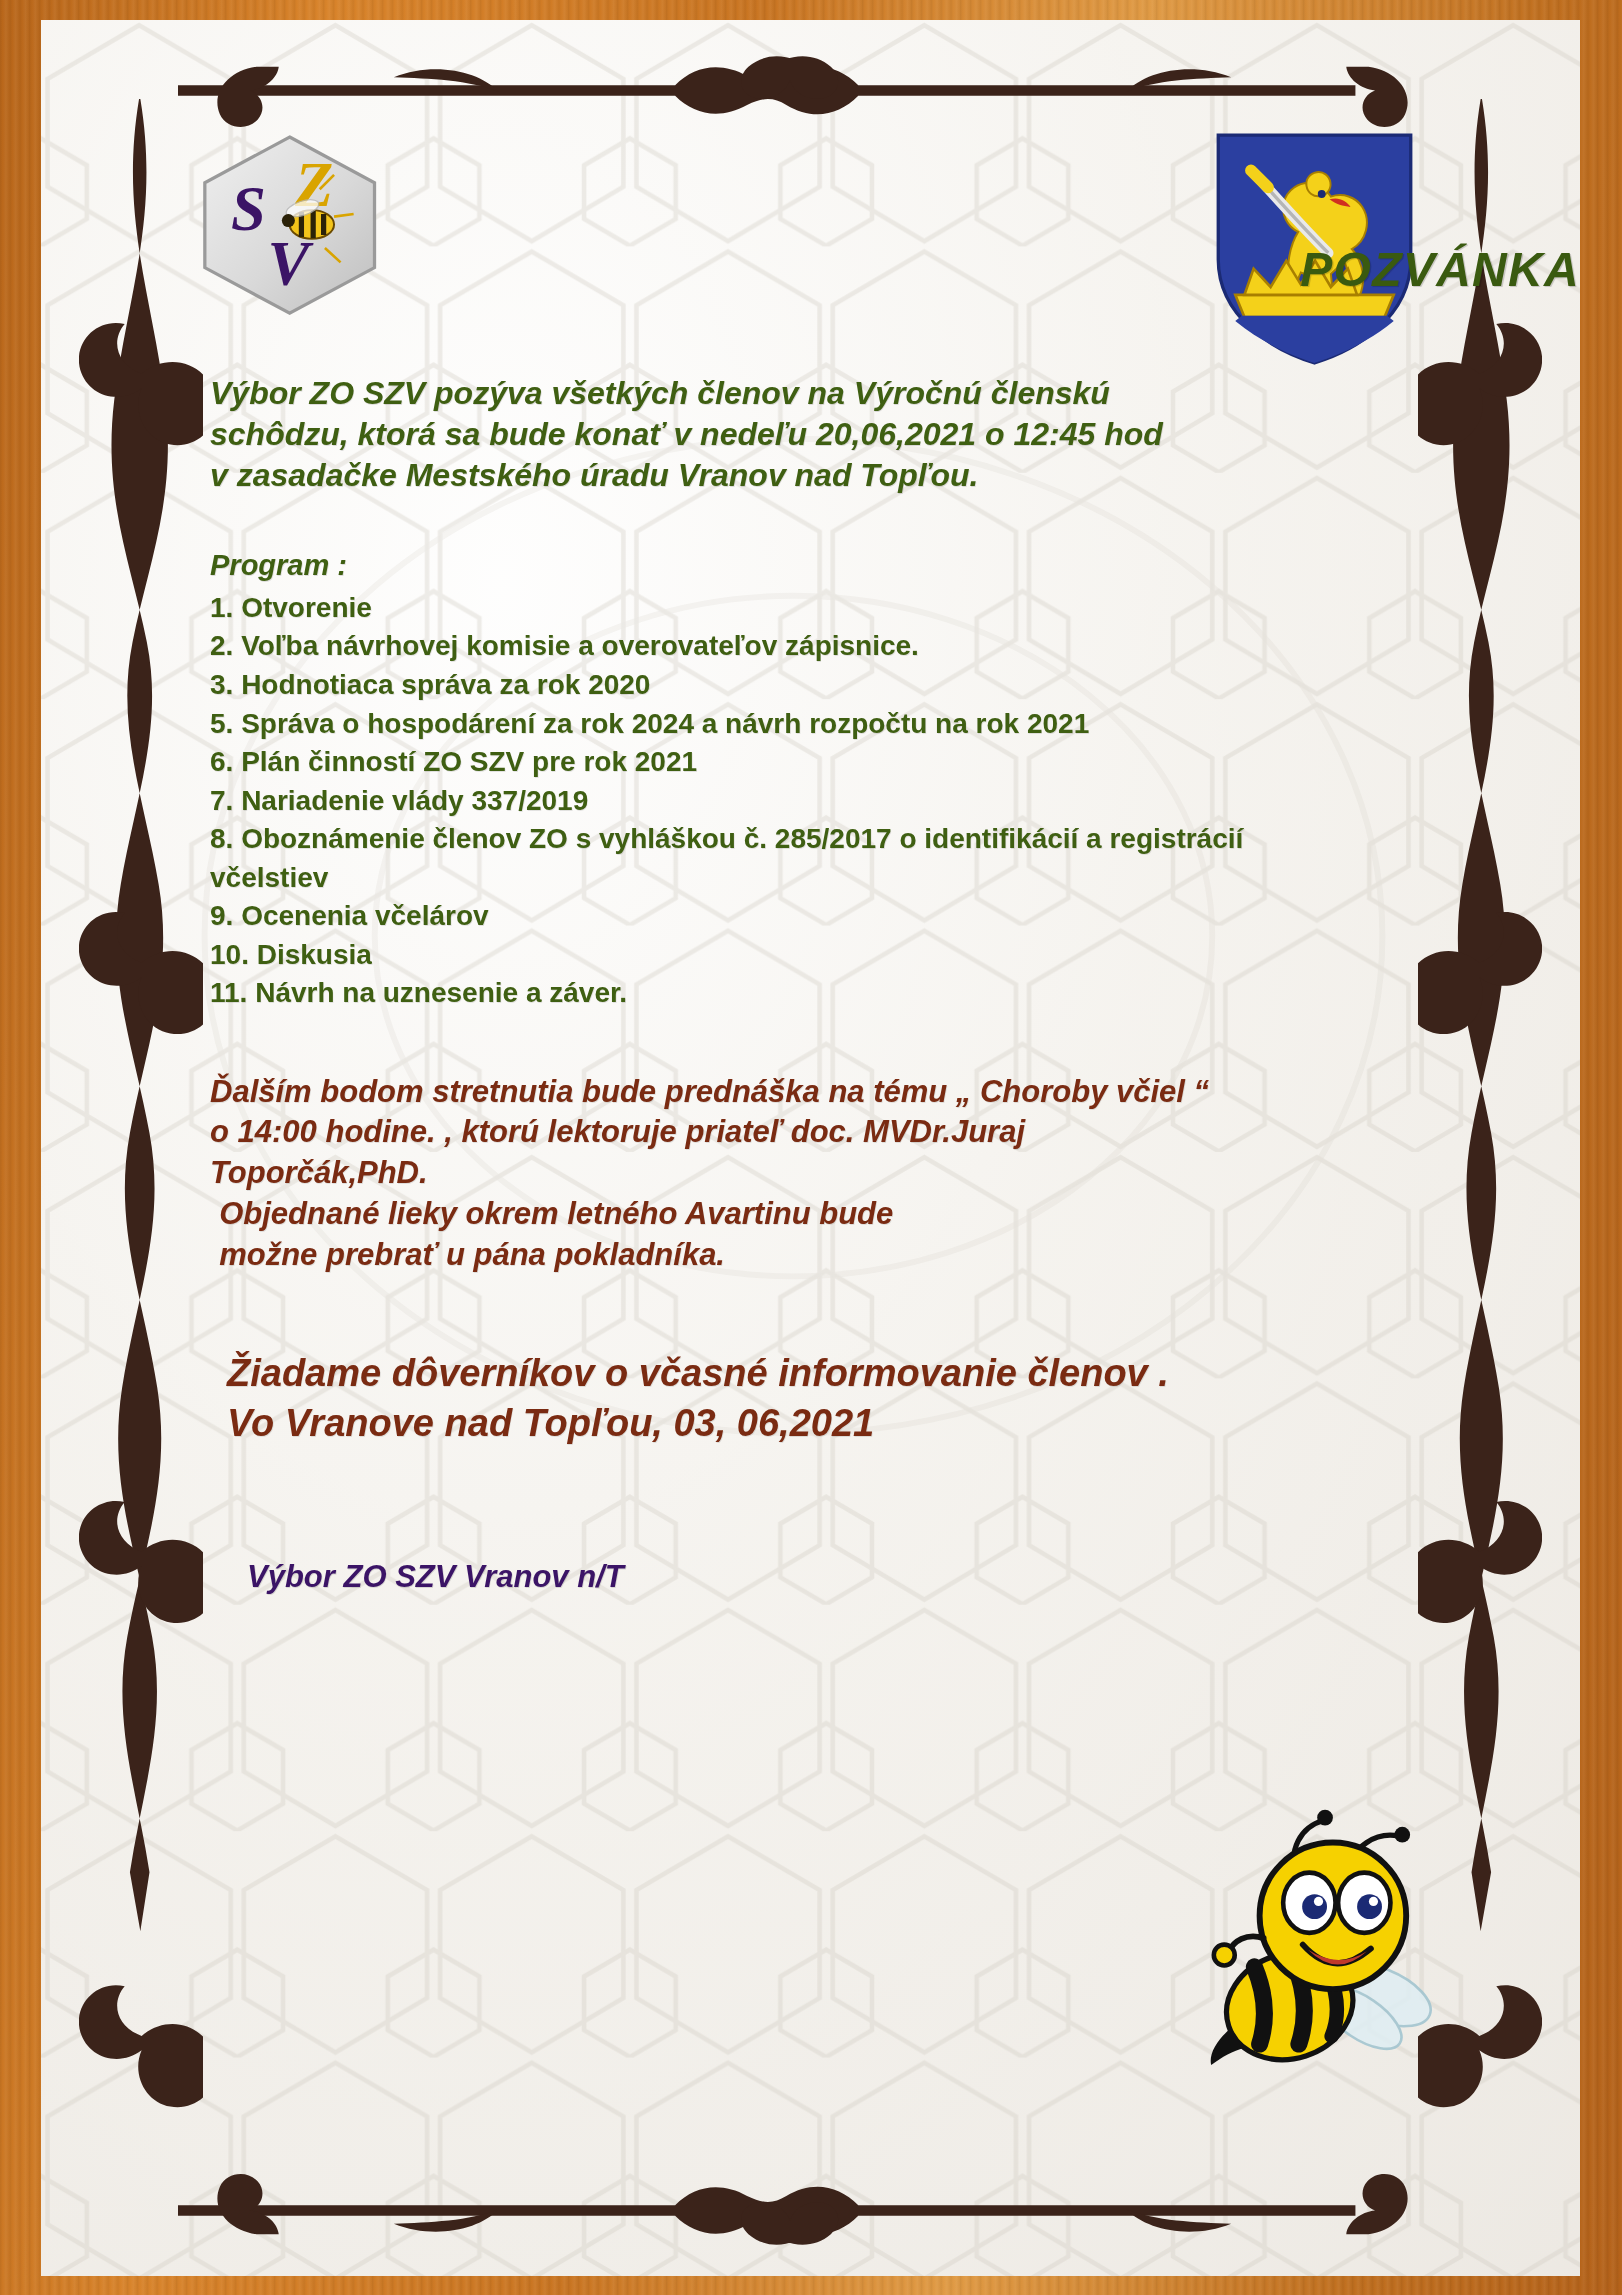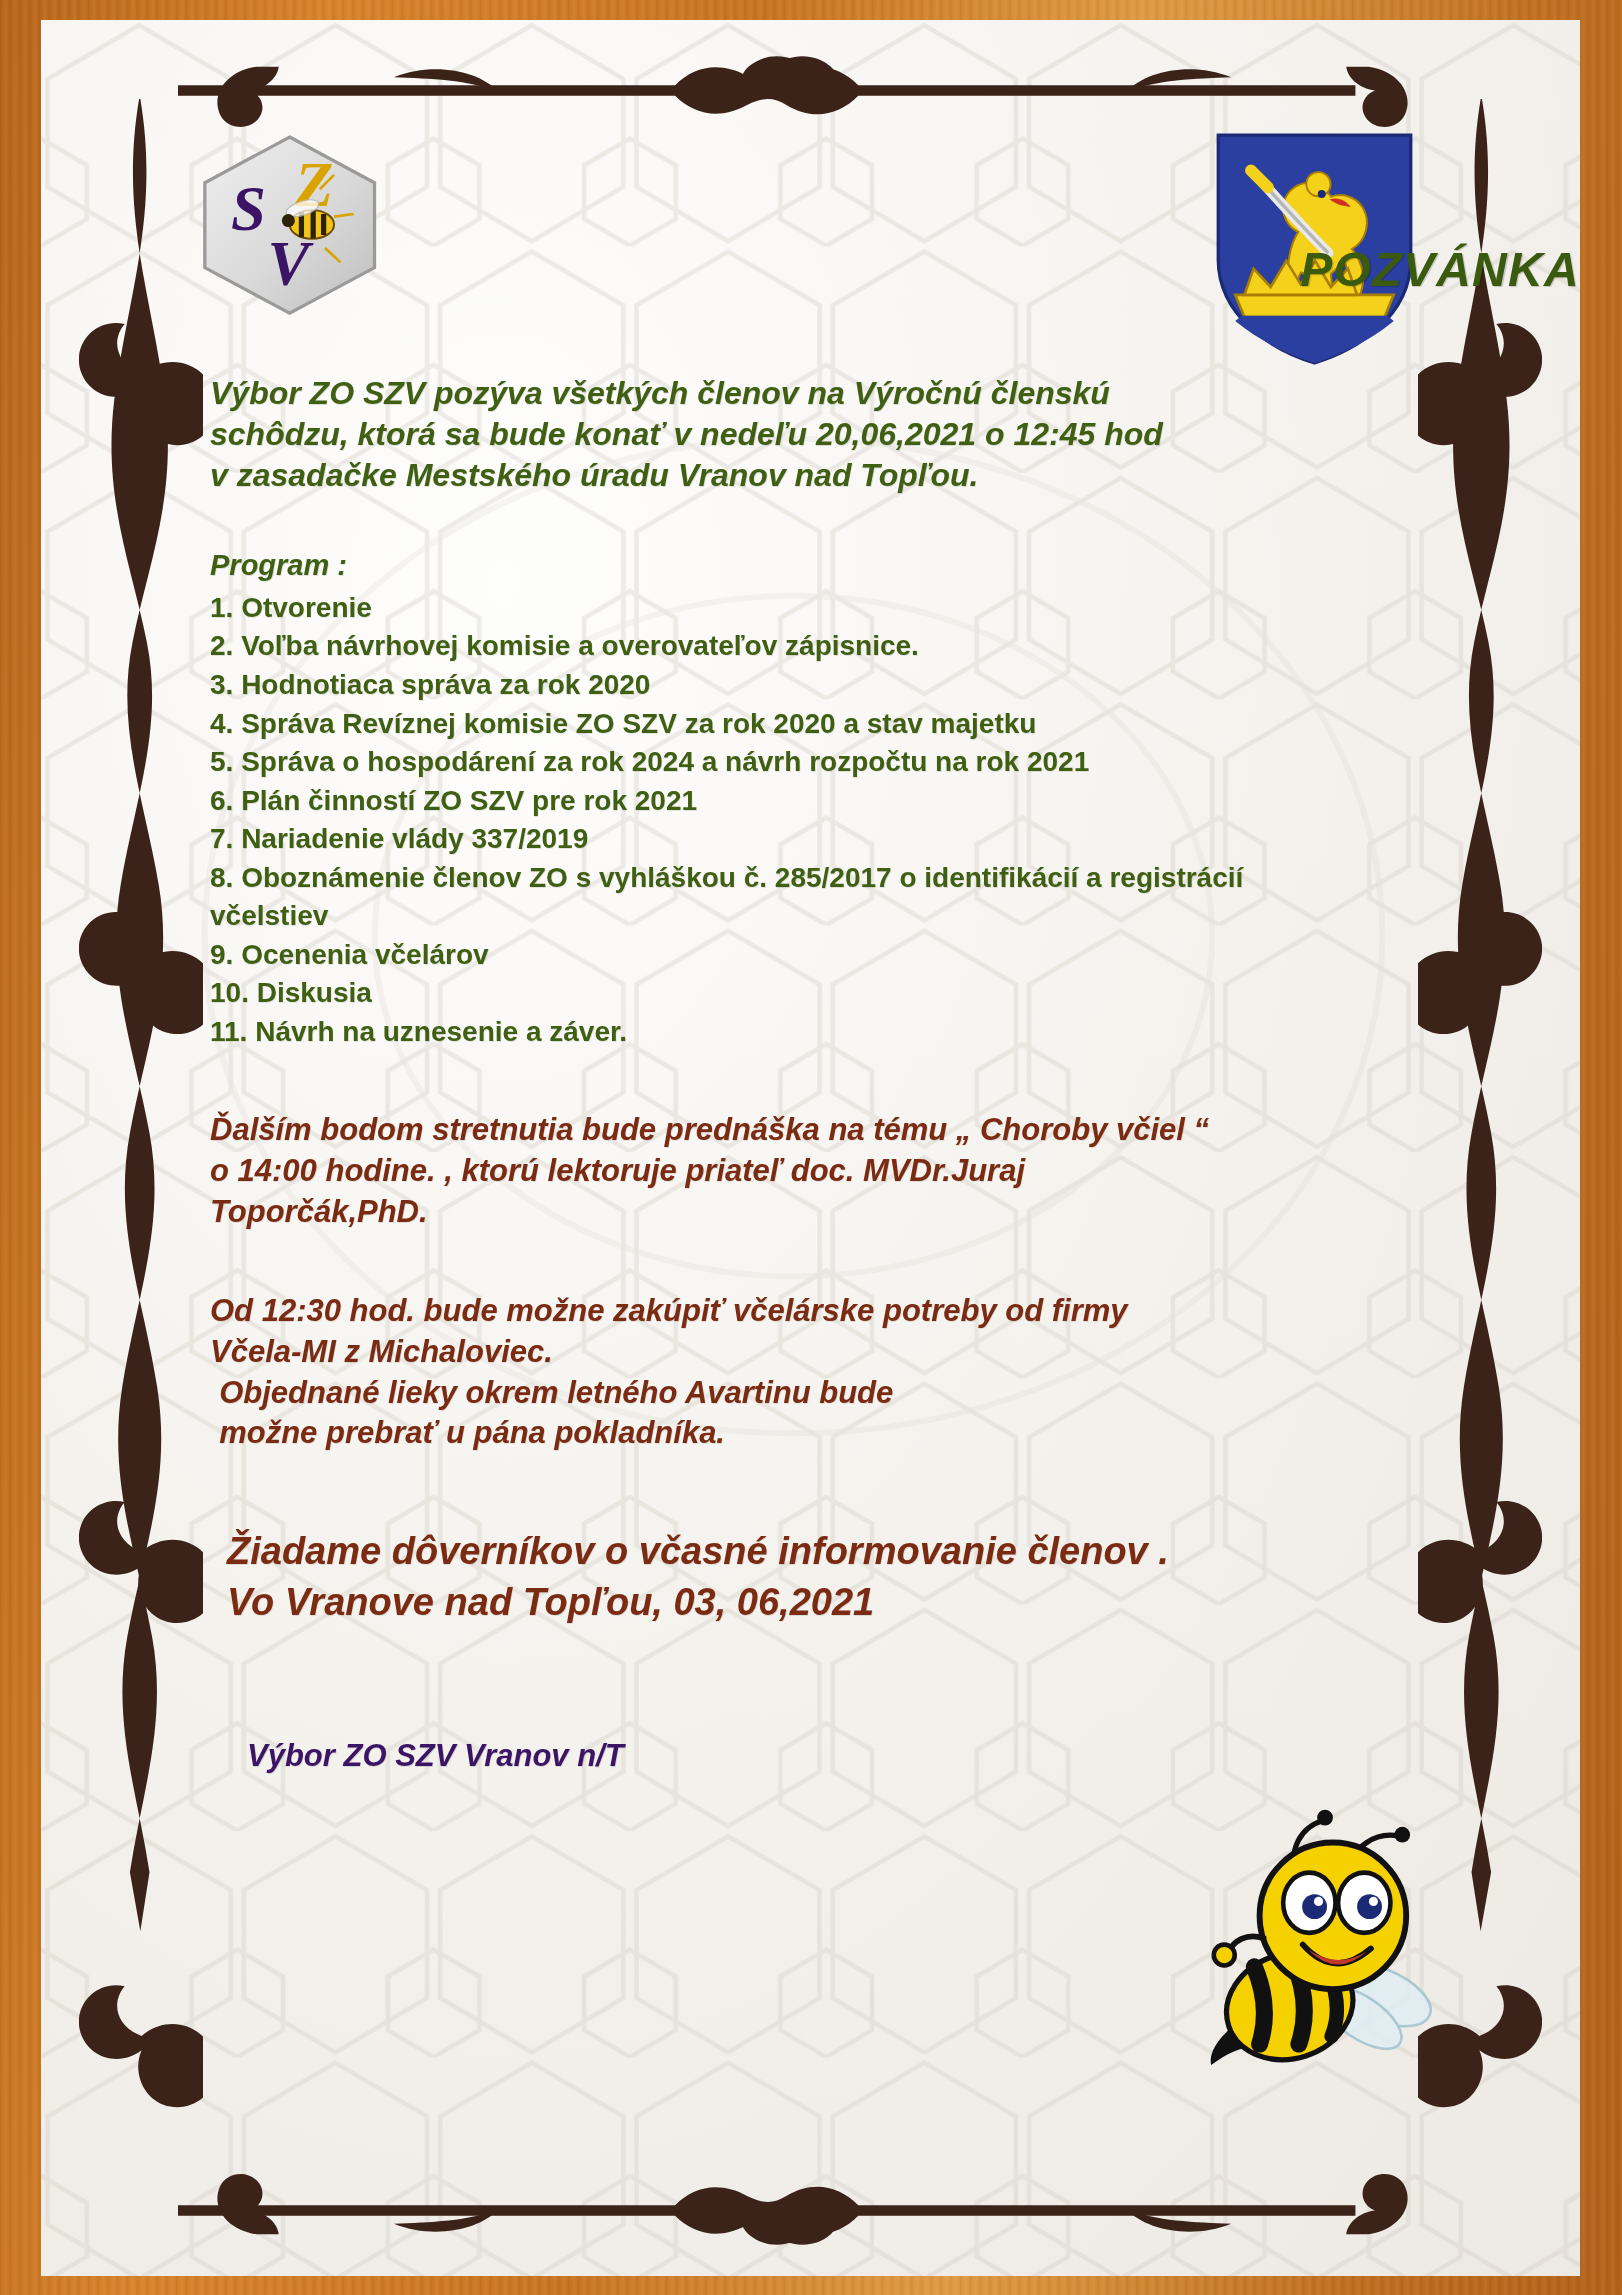--- a/index.html
+++ b/index.html
@@ -283,41 +283,36 @@
         <div>schôdzu, ktorá sa bude konať  v nedeľu   20,06,2021 o 12:45 hod</div>
         <div>v   zasadačke Mestského  úradu Vranov nad Topľou.</div>
       </div>
 
       <div class="program-head">Program :</div>
 
       <ul class="program-list">
         <li>1.  Otvorenie</li>
         <li>2.  Voľba  návrhovej  komisie a overovateľov zápisnice.</li>
         <li>3.  Hodnotiaca správa za rok 2020</li>
-        <li>4.  Správa Revíznej komisie ZO SZV za rok 2020 a stav majetku</li>
         <li>5.  Správa o hospodárení za rok 2024 a návrh rozpočtu na rok 2021</li>
         <li>6.  Plán činností ZO SZV pre rok 2021</li>
         <li>7. Nariadenie vlády 337/2019</li>
         <li>8.  Oboznámenie členov ZO s vyhláškou č. 285/2017 o identifikácií a registrácií</li>
         <li>včelstiev</li>
         <li>9.  Ocenenia včelárov</li>
         <li>10. Diskusia</li>
         <li>11. Návrh na uznesenie a záver.</li>
       </ul>
 
       <div class="para para-choroby">
         <div>Ďalším bodom  stretnutia bude prednáška na tému „ Choroby včiel “</div>
         <div>o  14:00 hodine. , ktorú  lektoruje  priateľ doc. MVDr.Juraj</div>
         <div>Toporčák,PhD.</div>
       </div>
 
-      <div class="para para-potreby">
-        <div>Od 12:30 hod.   bude  možne zakúpiť včelárske potreby od firmy</div>
-        <div>Včela-MI  z Michaloviec.</div>
-      </div>
 
       <div class="para para-lieky">
         <div> Objednané lieky  okrem letného Avartinu bude</div>
         <div> možne  prebrať u pána pokladníka.</div>
       </div>
 
       <div class="para para-ziadame">
         <div>Žiadame dôverníkov o včasné informovanie členov .</div>
         <div>Vo Vranove nad Topľou,  03, 06,2021</div>
       </div>

